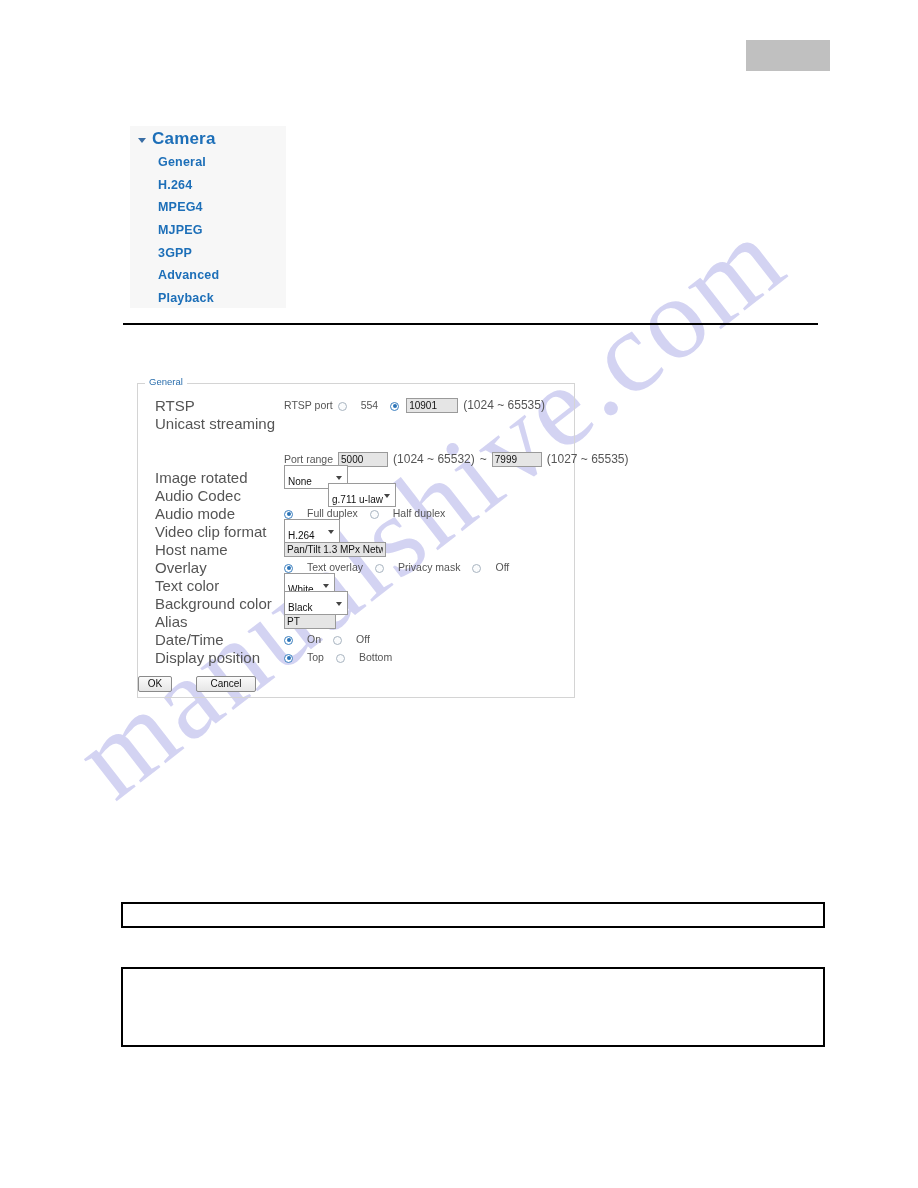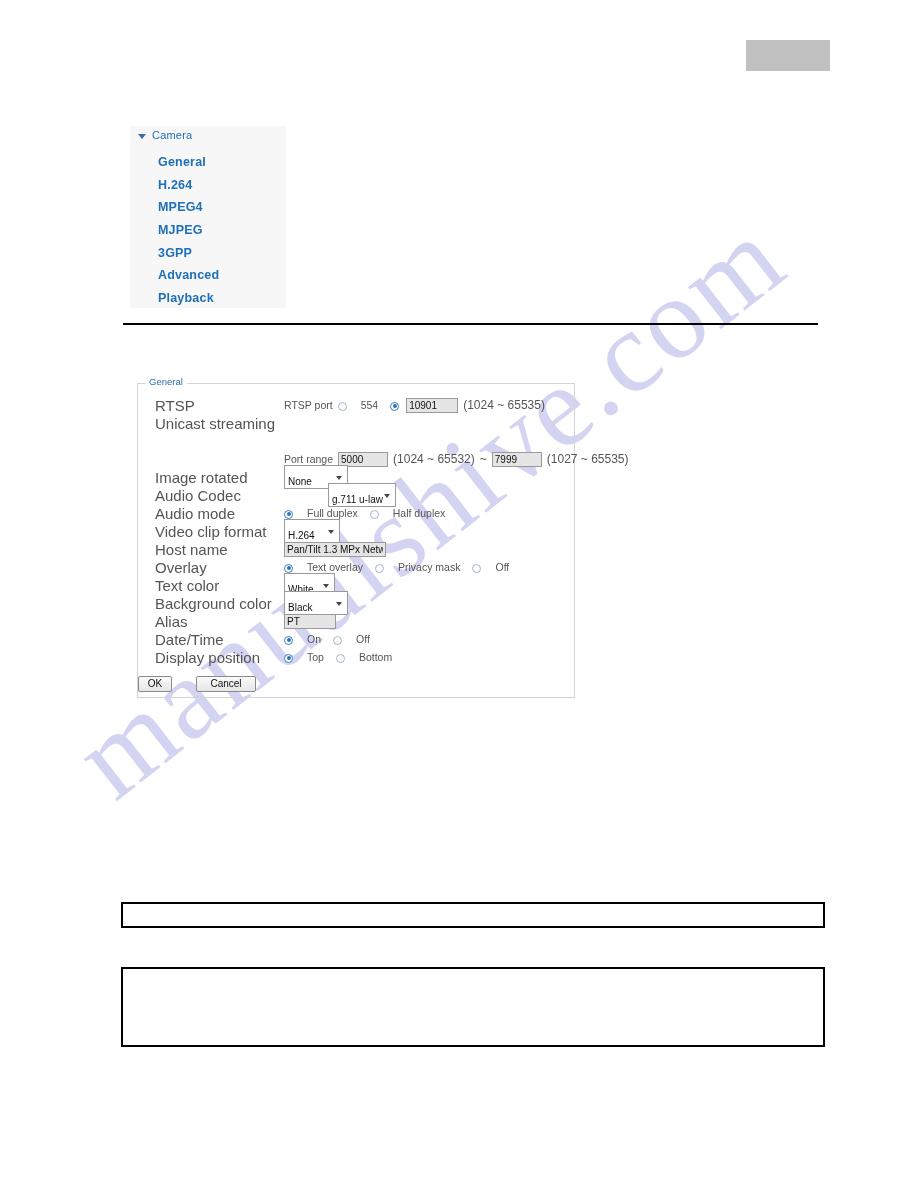--- a/index.html
+++ b/index.html
@@ -69,22 +69,22 @@
     display: inline-block;
     width: 0;
     height: 0;
     border-left: 4px solid transparent;
     border-right: 4px solid transparent;
     border-top: 5px solid #3a6ea5;
     position: relative;
     top: 1px;
   }
   .nav-root-label {
-    font-size: 11px;
-    font-weight: normal;
+    font-size: 17px;
+    font-weight: bold;
     color: #1d6fb8;
     letter-spacing: 0.2px;
   }
   .nav-list {
     position: absolute;
     left: 0;
     top: 25px;
     width: 100%;
     list-style: none;
     margin: 0;

